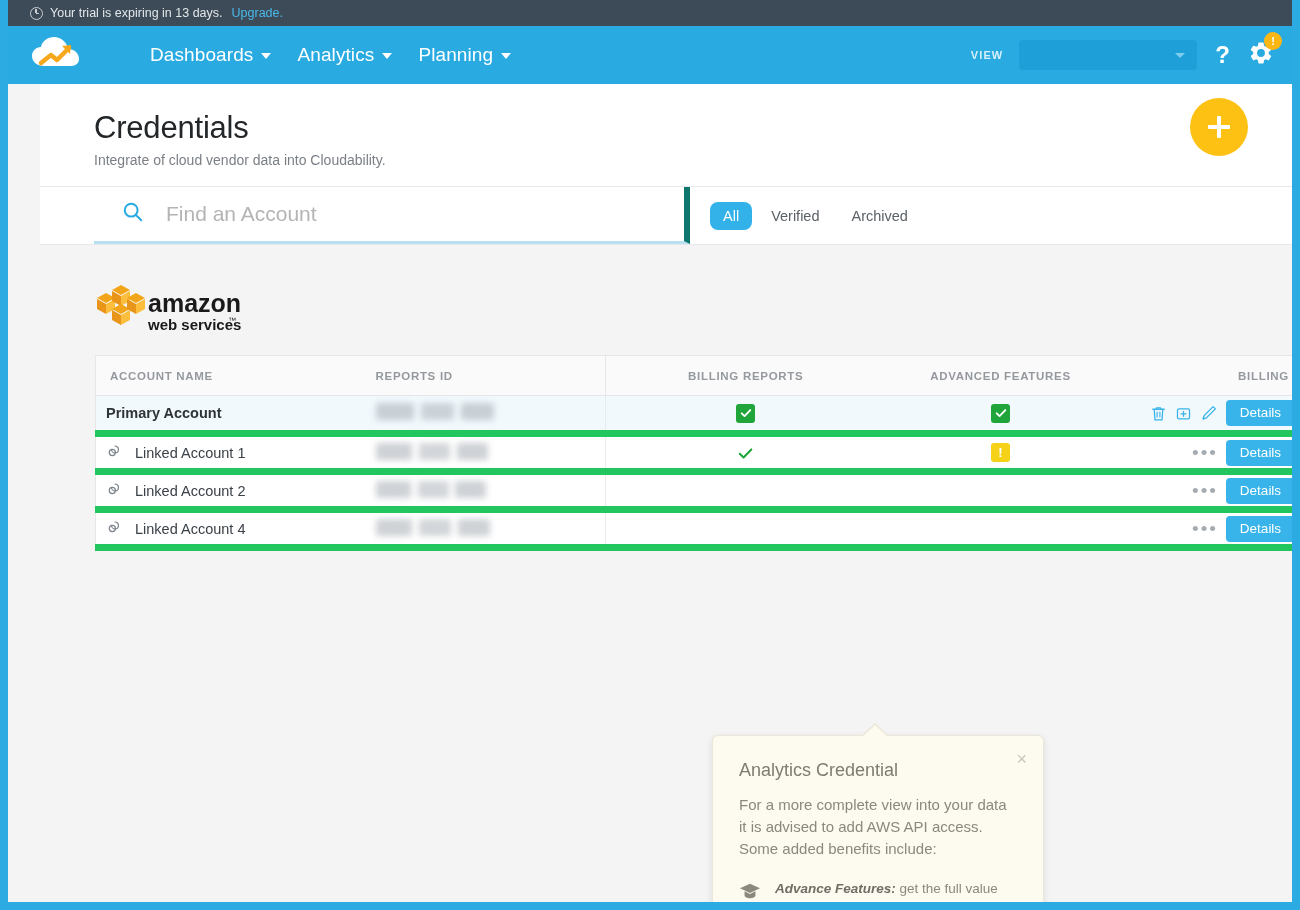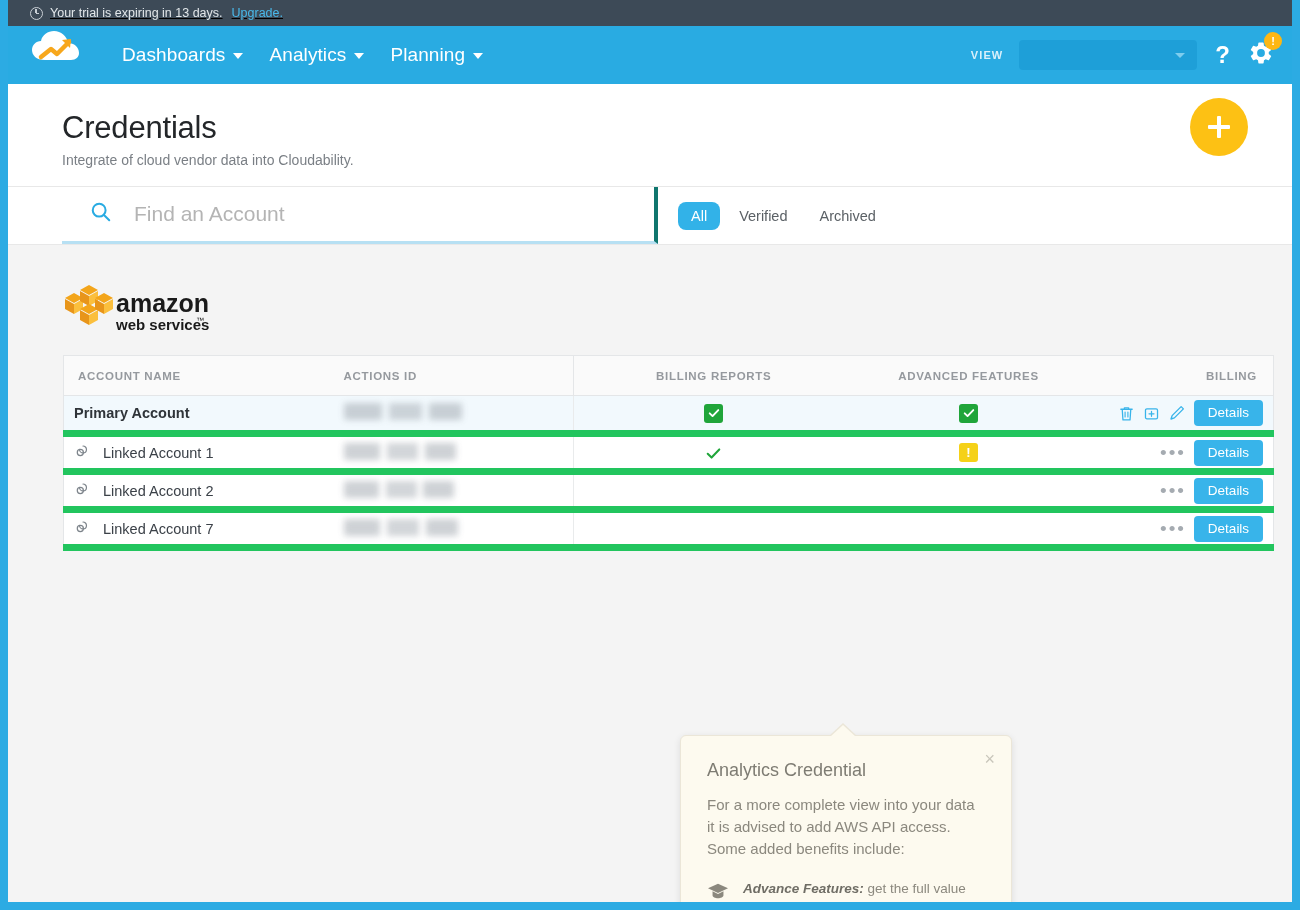--- a/index.html
+++ b/index.html
@@ -18,21 +18,20 @@
   }
 
   
   .trial-bar {
     height: 26px;
     background: #3d4a57;
     display: flex;
     align-items: center;
     padding-left: 22px;
     gap: 7px;
-    text-decoration: underline;
   }
   .trial-bar .clock-icon {
     width: 13px; height: 13px;
     border: 1.6px solid #c9cfd5;
     border-radius: 50%;
     position: relative;
     flex: none;
   }
   .trial-bar .clock-icon:before {
     content: ""; position: absolute;
@@ -45,21 +44,23 @@
     background: #c9cfd5;
   }
   .trial-text { color: #e2e7ea; font-size: 12.5px; }
   .trial-link { color: #49b9ea; font-size: 12.5px; text-decoration: none; margin-left: 2px; }
 
   
   .navbar {
     height: 58px;
     background: #29abe2;
     display: flex;
+    align-items: center;
     padding: 0 14px 0 16px;
+    gap: 28px;
   }
   .logo {
     width: 78px; height: 46px;
     display: flex; align-items: center; justify-content: center;
     flex: none;
   }
   .nav-links { display: flex; align-items: center; gap: 26px; margin-left: 20px; }
   .nav-item {
     color: #ffffff;
     font-size: 19px;
@@ -107,20 +108,21 @@
     color: #ffffff; font-size: 11px; font-weight: bold;
     display: flex; align-items: center; justify-content: center;
   }
 
   
   .page {
     height: 818px;
     background: #f4f4f4;
     overflow: hidden;
     position: relative;
+    padding-left: 32px;
   }
   .page-header {
     background: #ffffff;
     padding: 26px 0 18px 54px;
     position: relative;
     border-bottom: 1px solid #e8e8e8;
   }
   .page-title { font-size: 31px; color: #232629; font-weight: normal; letter-spacing: -.2px; }
   .page-subtitle { font-size: 14px; color: #7a7f85; margin-top: 6px; }
   .fab {
@@ -141,21 +143,21 @@
     display: flex;
     align-items: stretch;
     border-bottom: 1px solid #e8e8e8;
   }
   .search-box {
     width: 596px;
     display: flex; align-items: center;
     padding-left: 28px;
     border-bottom: 3px solid #b7e0f3;
     margin-left: 54px;
-    border-right: 4px solid #0f766e;
+    border-right: 6px solid #0f766e;
   }
   .search-icon { flex: none; margin-right: 22px; }
   .search-input {
     border: none; outline: none;
     font-size: 21px; color: #333;
     font-family: "Liberation Sans", sans-serif;
     width: 100%;
     background: transparent;
   }
   .search-input::placeholder { color: #b4b4b4; }
@@ -401,21 +403,21 @@
           <text x="54" y="27" font-family="Liberation Sans, sans-serif" font-size="25" font-weight="bold" fill="#1a1a1a">amazon</text>
           <text x="54" y="45" font-family="Liberation Sans, sans-serif" font-size="15" font-weight="bold" fill="#1a1a1a">web services</text>
           <text x="134" y="38" font-family="Liberation Sans, sans-serif" font-size="8" fill="#1a1a1a">™</text>
         </svg>
       </div>
 
       <table class="cred-table">
         <thead>
           <tr>
             <th class="col-name">ACCOUNT NAME</th>
-            <th class="col-id">ACTIONS ID</th>
+            <th class="col-id">REPORTS ID</th>
             <th class="col-br">BILLING REPORTS</th>
             <th class="col-af">ADVANCED FEATURES</th>
             <th class="col-act">BILLING</th>
           </tr>
         </thead>
         <tbody>
 
           <tr class="primary-row">
             <td class="c-name">
               <span class="acct-name-primary">Primary Account</span>
@@ -523,21 +525,21 @@
 
           <tr>
             <td class="c-name">
               <span class="acct-cell">
                 <span class="link-icon">
                   <svg width="16" height="16" viewBox="0 0 24 24">
                     <path d="M13.5 4.5 a5.2 5.2 0 11-5.2 5.2" stroke="#7d848b" stroke-width="1.8" fill="none" stroke-linecap="round"></path>
                     <circle cx="9.5" cy="14.2" r="4.6" stroke="#7d848b" stroke-width="1.8" fill="none"></circle>
                   </svg>
                 </span>
-                <span class="acct-name">Linked Account 7</span>
+                <span class="acct-name">Linked Account 4</span>
               </span>
             </td>
             <td>
               <span class="blur-id" style="width:114px"></span>
             </td>
             <td class="c-br"></td>
             <td class="c-af"></td>
             <td class="c-act">
               <span class="actions-wrap">
                 <span class="dots">•••</span>

